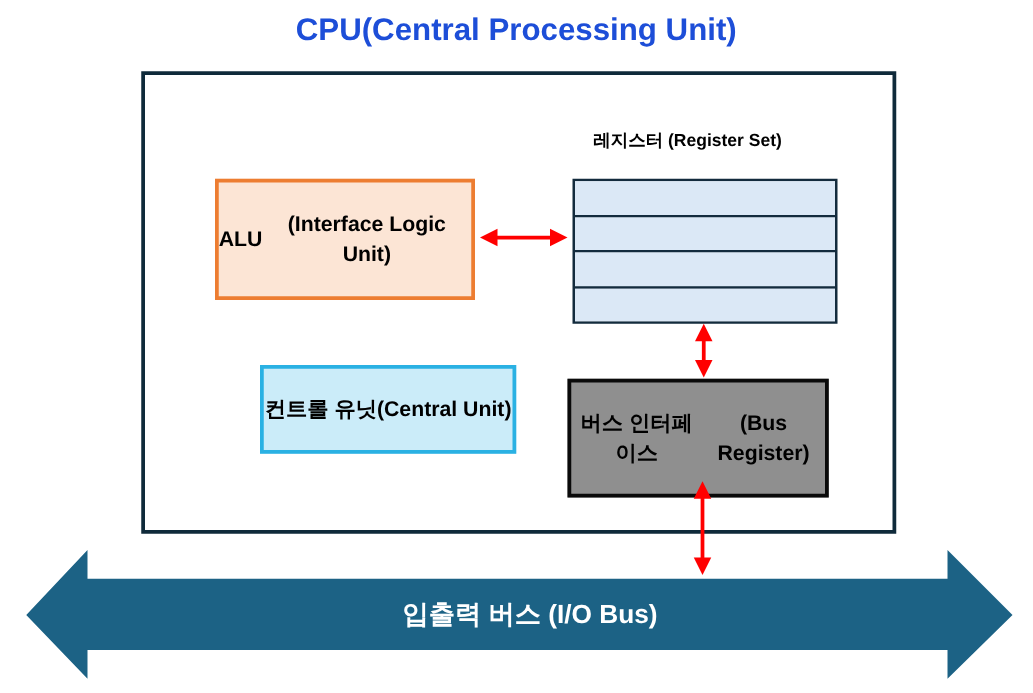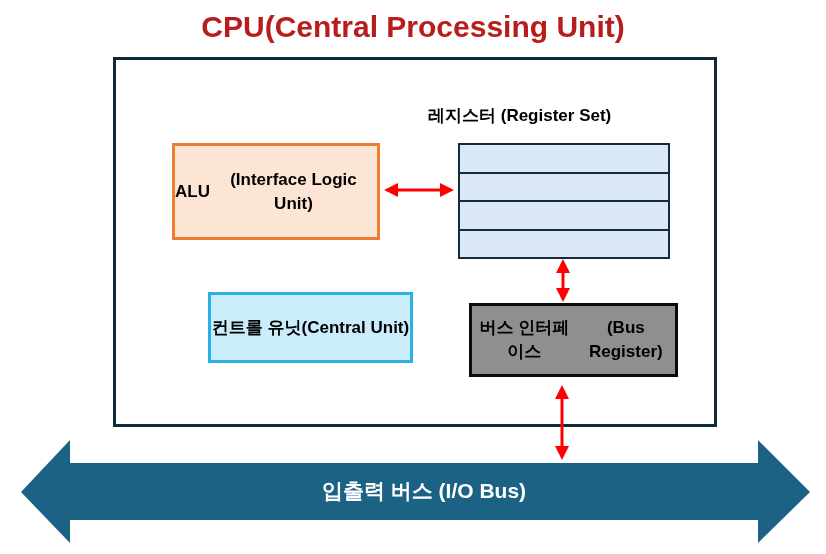--- a/index.html
+++ b/index.html
@@ -2,46 +2,46 @@
 <html style="--cpu-border: #0f2a3a; --alu-fill: #fce5d5; --alu-border: #ed7d31; --control-fill: #cbecf9; --control-border: #2ab1e3; --register-fill: #dbe8f6; --register-border: #132b3d; --busif-fill: #8f8f8f; --busif-border: #0a0a0a; --arrow-red: #ff0000; --iobus-fill: #1c6285;"><head>
 <meta charset="utf-8">
 <style>
   html,body{margin:0;padding:0;background:#ffffff;}
   .canvas{
     position:relative;width:826px;height:554px;background:#ffffff;overflow:hidden;
     font-family:"Liberation Sans","DejaVu Sans",sans-serif;color:#000;
   }
   .title{
     position:absolute;left:0;top:10px;width:826px;text-align:center;
-    font-size:30px;font-weight:bold;letter-spacing:0px;color:#b91c1c;
+    font-size:25px;font-weight:bold;letter-spacing:0px;color:#1d4ed8;
   }
   .cpu-box{
     position:absolute;left:113px;top:57px;width:604px;height:370px;
     border:3px solid var(--cpu-border);background:#ffffff;box-sizing:border-box;
   }
   .node{
     position:absolute;box-sizing:border-box;display:flex;flex-direction:row;
     align-items:center;justify-content:center;text-align:center;
     font-weight:bold;font-size:17px;line-height:24px;
   }
   .alu-box{
     left:172px;top:143px;width:208px;height:97px;
     background:var(--alu-fill);border:3px solid var(--alu-border);
   }
   .control-box{
     left:172px;top:292px;width:205px;height:71px;
     background:var(--control-fill);border:3px solid var(--control-border);margin-left:36px;
   }
   .busif-box{
-    left:469px;top:303px;width:209px;height:74px;
+    left:454px;top:303px;width:209px;height:95px;
     background:var(--busif-fill);border:3px solid var(--busif-border);
   }
   .register-label{
-    position:absolute;left:428px;top:104px;width:272px;text-align:left;
-    font-size:17px;font-weight:bold;
+    position:absolute;left:414px;top:104px;width:272px;text-align:center;
+    font-size:14px;font-weight:bold;
   }
   .register-stack{
     position:absolute;left:458px;top:143px;width:212px;height:116px;
     border:2px solid var(--register-border);box-sizing:border-box;
     display:flex;flex-direction:column;
   }
   .register-row{
     flex:1;background:var(--register-fill);
     border-bottom:2px solid var(--register-border);
   }

